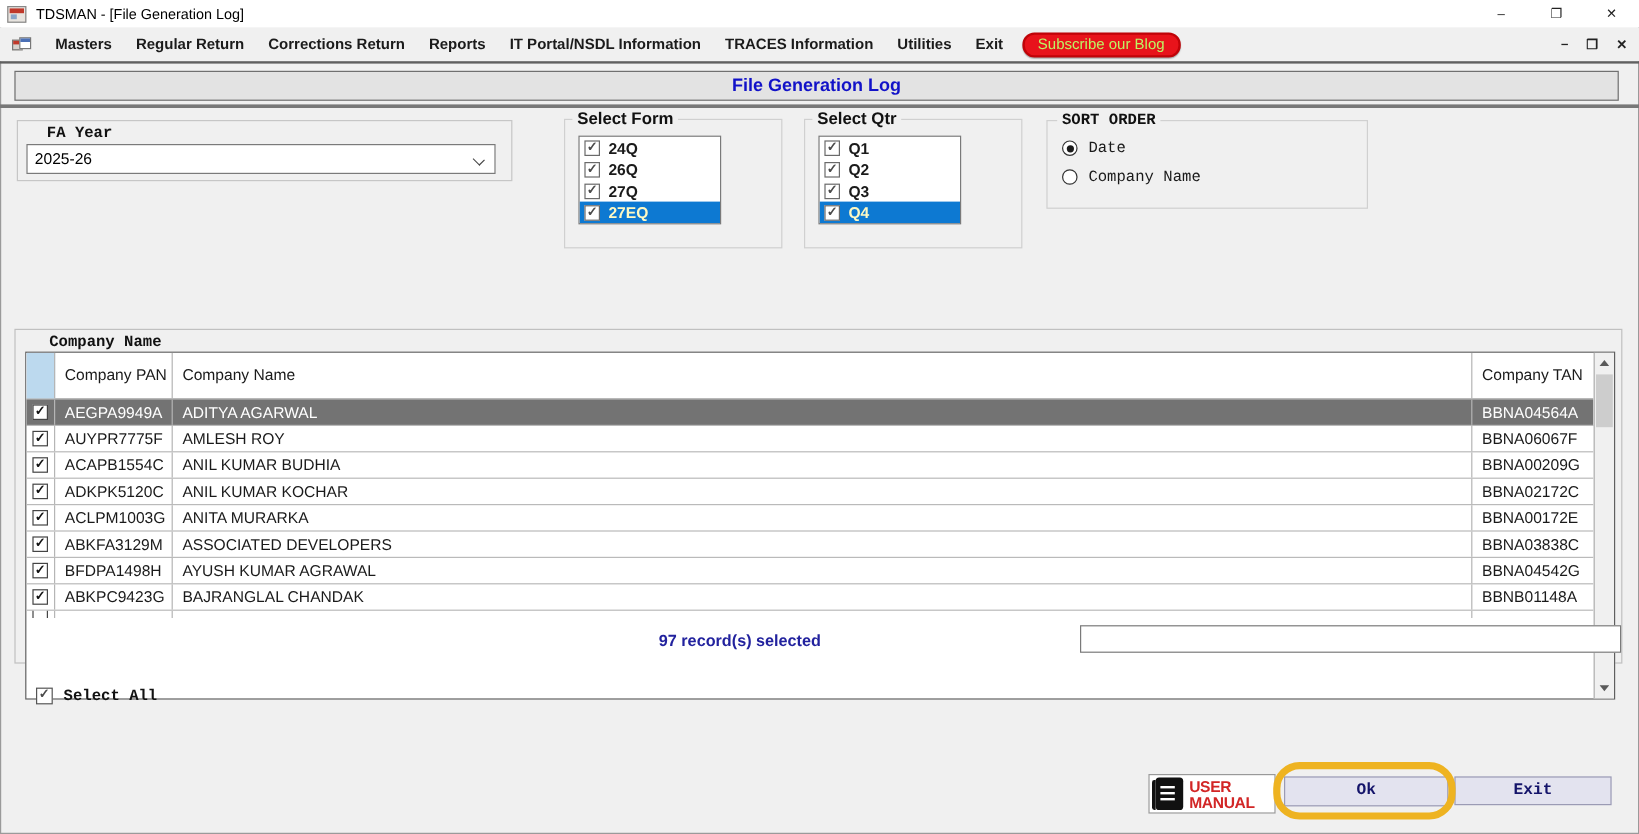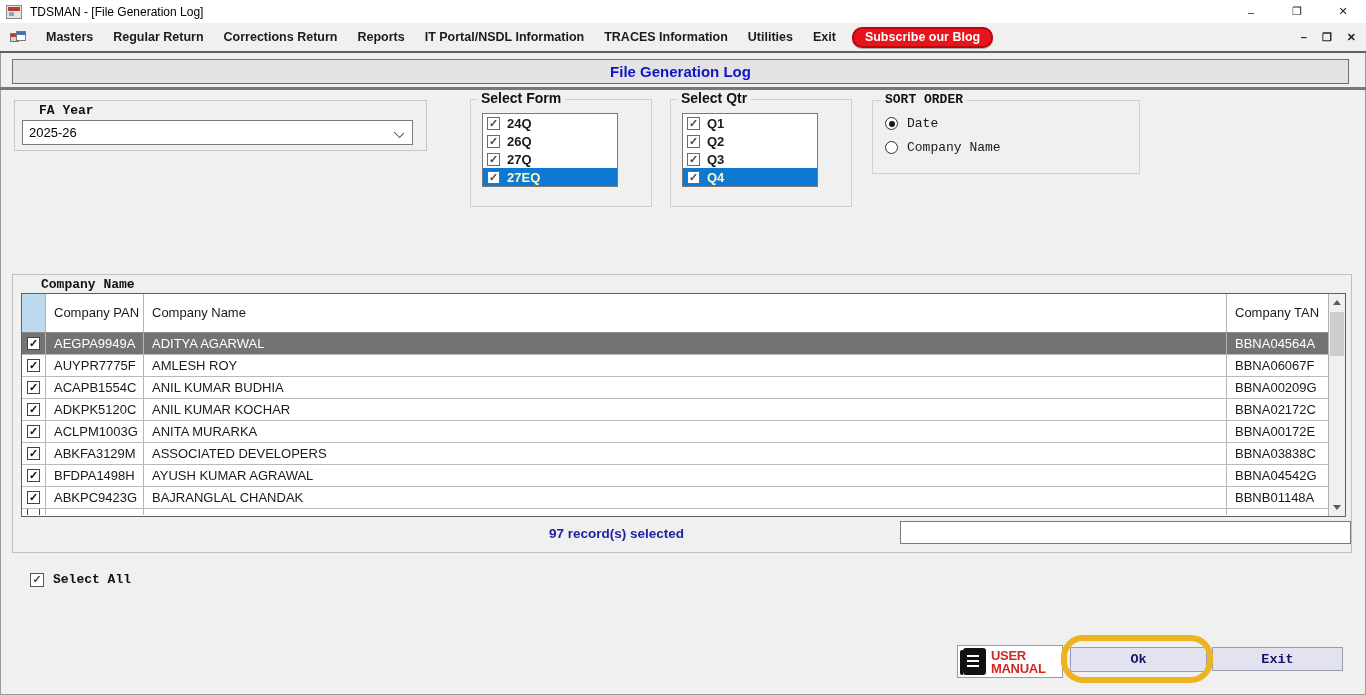--- a/index.html
+++ b/index.html
@@ -29,21 +29,21 @@
   
   .menubar { top:23px; left:0; width:1366px; height:28px; background:#f0f0f0;
     display:flex; align-items:center; }
   .mdi-icon { width:16px; height:13px; margin:0 10px 0 10px; position:relative; }
   .mdi-icon .b1 { position:absolute; left:0; top:2px; width:9px; height:9px; background:#d6d3ce; border:1px solid #777; }
   .mdi-icon .b1::before { content:""; position:absolute; top:0; left:0; right:0; height:3px; background:#c0392b; }
   .mdi-icon .b2 { position:absolute; left:6px; top:0; width:10px; height:10px; background:#fff; border:1px solid #777; }
   .mdi-icon .b2::before { content:""; position:absolute; top:0; left:0; right:0; height:3px; background:#4a6fb5; }
   .menu-item { font-weight:bold; font-size:12.5px; padding:4px 10px; color:#1b1b1b; cursor:default; }
   .blog-pill { margin-left:6px; background:#e8131b; border:2px solid #c00308; border-radius:10px;
-    color:#ffffff; font-weight:bold; font-size:12.5px; padding:1px 11px 2px; box-shadow:0 1px 1px rgba(0,0,0,.3); }
+    color:#bef264; font-weight:normal; font-size:12.5px; padding:1px 11px 2px; box-shadow:0 1px 1px rgba(0,0,0,.3); }
   .mdi-controls { margin-left:auto; display:flex; gap:15px; margin-right:10px; font-size:11px; font-weight:bold; color:#222; }
   .menu-divider { top:51px; left:0; width:1366px; height:2px; background:#606060; }
 
   
   .page-header { top:59px; left:12px; width:1337px; height:25px; background:#e3e3e3;
     border:1px solid #707070; display:flex; align-items:center; justify-content:center; }
   .page-title { font-size:15px; font-weight:bold; color:#1212c8; }
   .hr-divider { top:87px; left:0; width:1366px; height:3px; background:#787878; }
 
   
@@ -55,40 +55,40 @@
     border-right:1.6px solid #444; border-bottom:1.6px solid #444; transform:rotate(45deg) scale(1,.8); }
 
   
   .fieldset { border:1px solid #d0d0d0; }
   .legend { position:absolute; top:-10px; left:6px; background:#f0f0f0; padding:0 4px;
     font-weight:bold; font-size:14px; color:#111; }
   .legend-mono { position:absolute; top:-9px; left:8px; background:#f0f0f0; padding:0 4px;
     font-size:13px; color:#111; }
   .form-group { top:99px; left:470px; width:182px; height:108px; }
   .qtr-group  { top:99px; left:670px; width:182px; height:108px; }
-  .listbox { position:absolute; left:11px; top:13px; width:136px; height:74px; background:#fff;
+  .listbox { position:absolute; left:11px; top:13px; width:119px; height:74px; background:#fff;
     border:1px solid #7a7a7a; overflow:hidden; }
   .cl-item { height:18px; display:flex; align-items:center; padding-left:4px; font-weight:bold; font-size:13px; }
   .cl-item.selected { background:#0d79d2; color:#fef9c3; }
   .cl-label { margin-left:7px; }
   .cb { width:13px; height:13px; background:#fff; border:1px solid #6a6a6a; flex:0 0 auto;
     display:flex; align-items:center; justify-content:center; }
   .cb.checked::after { content:"✓"; font-size:11px; line-height:1; color:#4a4a4a; font-weight:bold; }
 
   .sort-group { top:100px; left:872px; width:268px; height:74px; }
   .radio-row { position:relative; display:flex; align-items:center; margin:7px 0 9px 12px; }
   .radio { width:13px; height:13px; border:1px solid #333; border-radius:50%; background:#fff;
     display:flex; align-items:center; justify-content:center; flex:0 0 auto; }
   .radio.selected::after { content:""; width:6px; height:6px; border-radius:50%; background:#1a1a1a; }
   .radio-label { margin-left:9px; font-family:"Liberation Mono", monospace; font-weight:normal; font-size:13px; }
 
   
   .company-group { top:274px; left:12px; width:1340px; height:279px; border:1px solid #c0c0c0; }
   .company-caption { position:absolute; left:28px; top:2px; font-size:13px; color:#111; }
-  .grid { position:absolute; left:8px; top:18px; width:1325px; height:224px; background:#fff;
+  .grid { position:absolute; left:8px; top:18px; width:1325px; height:290px; background:#fff;
     border:1px solid #5f5f5f; }
   .grid-inner { position:absolute; left:0; top:0; right:17px; bottom:0; overflow:hidden; }
   .grid-header { display:flex; height:39px; border-bottom:1px solid #8a8a8a; background:#fff; }
   .h-cell { border-right:1px solid #b5b5b5; font-size:13px; color:#1a1a1a;
     display:flex; align-items:center; padding-left:8px; line-height:16px; }
   .cb-col  { width:24px; padding-left:0; justify-content:center; }
   .pan-col { width:98px; }
   .name-col{ flex:1; }
   .tan-col { width:101px; border-right:none; }
   .h-cell.cb-col { background:#bcd9ee; }

